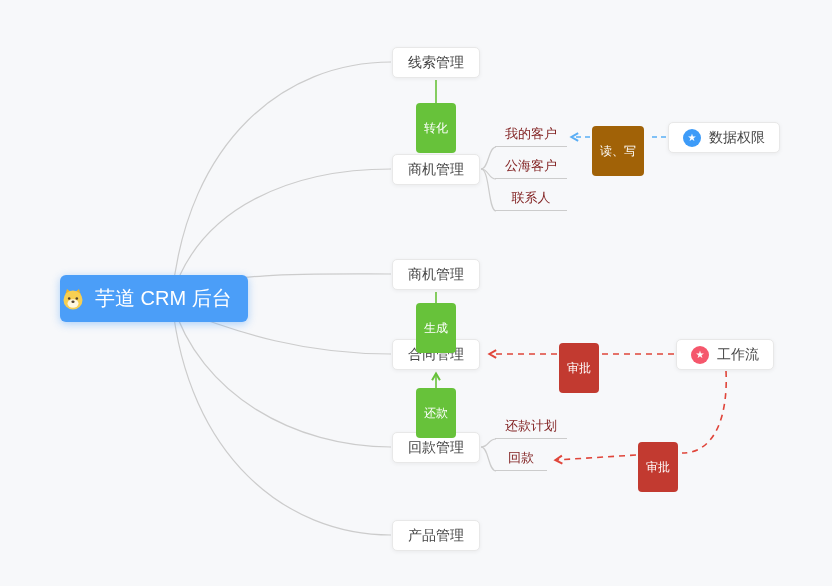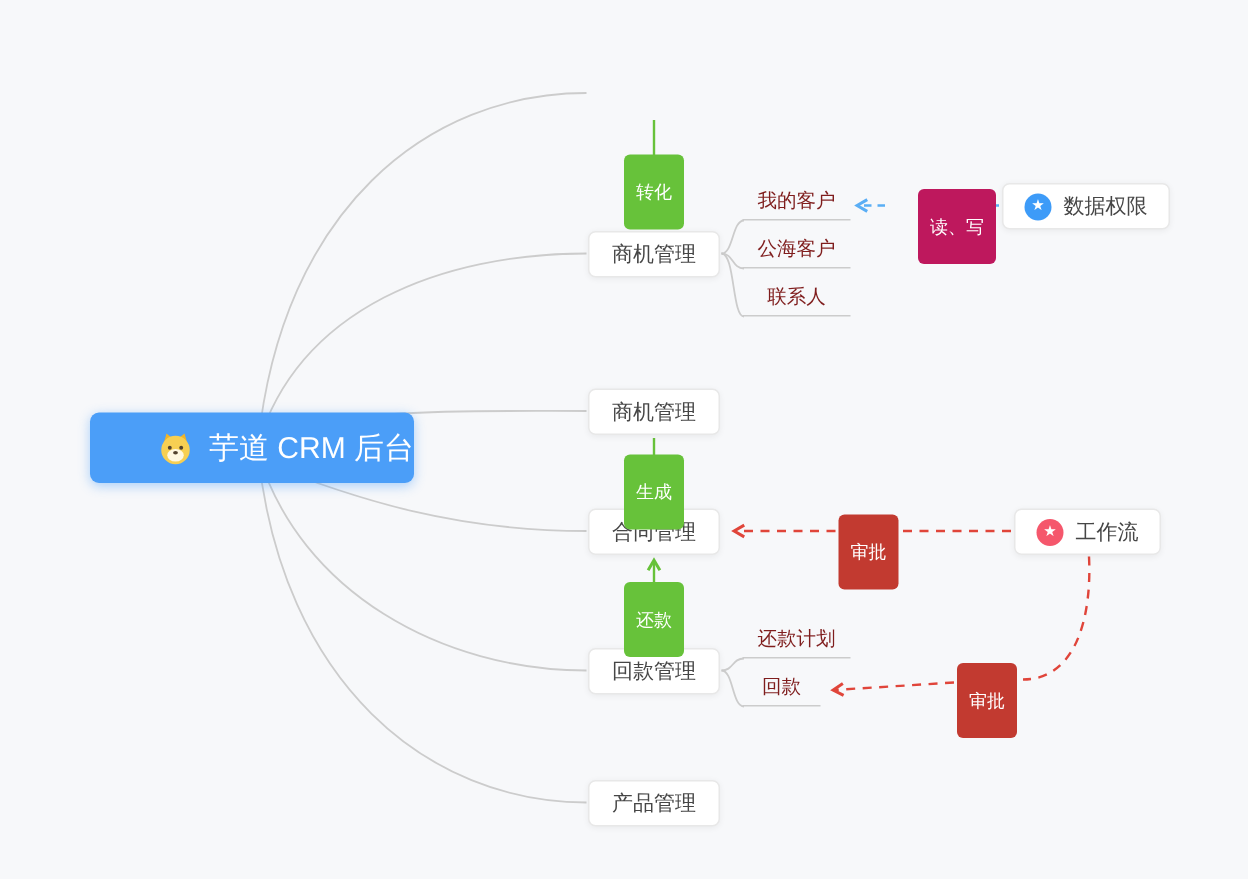--- a/index.html
+++ b/index.html
@@ -27,34 +27,34 @@
   }
   .star-badge{
     width:18px;height:18px;border-radius:50%;flex:0 0 18px;
     display:flex;align-items:center;justify-content:center;
     color:#fff;font-size:10px;line-height:1;
   }
   .star-blue{background:#3d9bf8;}
   .star-pink{background:#f5576c;}
 
   .root-node{
-    position:absolute;left:60px;top:275px;width:216px;height:47px;box-sizing:border-box;
+    position:absolute;left:60px;top:275px;width:188px;height:47px;box-sizing:border-box;
     background:#4b9ef8;border-radius:6px;
     box-shadow:0 2px 8px rgba(75,158,248,.45);
-    display:flex;align-items:center;justify-content:flex-end;gap:9px;
+    display:flex;align-items:center;justify-content:flex-start;gap:9px;
     color:#ffffff;font-size:20px;font-weight:500;white-space:nowrap;
   }
 
   .edge-label{
     position:absolute;box-sizing:border-box;
     font-size:12px;line-height:12px;color:#ffffff;
     padding:19px 8px;border-radius:4px;white-space:nowrap;
     background:#67c23a;
   }
-  .edge-label.blue{background:#be185d;margin-left:20px;}
+  .edge-label.blue{background:#a16207;}
   .edge-label.red{background:#c23a30;text-align:center;}
 
   .child-item{
     position:absolute;box-sizing:content-box;
     font-size:13px;line-height:16px;color:#7f1d1d;
     text-align:center;padding-bottom:4px;
     border-bottom:1px solid #cccccc;white-space:nowrap;
   }
 </style>
 </head>
@@ -118,20 +118,21 @@
         <circle cx="13" cy="14" r="9.5" fill="#f7cf52"></circle>
         <ellipse cx="13" cy="17.5" rx="5.5" ry="4.2" fill="#fff7e0"></ellipse>
         <circle cx="9.2" cy="12.5" r="1.3" fill="#53422e"></circle>
         <circle cx="16.8" cy="12.5" r="1.3" fill="#53422e"></circle>
         <ellipse cx="13" cy="15.8" rx="1.6" ry="1.2" fill="#53422e"></ellipse>
       </svg>
     </span>
     <span>芋道 CRM 后台</span>
   </div>
 
+  <div class="node" style="left:392px;top:47px">线索管理</div>
   <div class="node" style="left:392px;top:154px">商机管理</div>
   <div class="node" style="left:392px;top:259px">商机管理</div>
   <div class="node" style="left:392px;top:339px">合同管理</div>
   <div class="node" style="left:392px;top:432px">回款管理</div>
   <div class="node" style="left:392px;top:520px">产品管理</div>
 
   <div class="feature-node" style="left:668px;top:122px">
     <span class="star-badge star-blue">★</span>
     <span>数据权限</span>
   </div>

